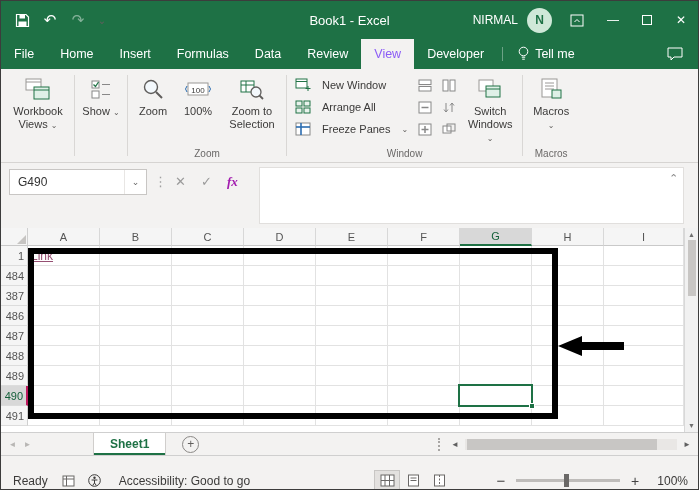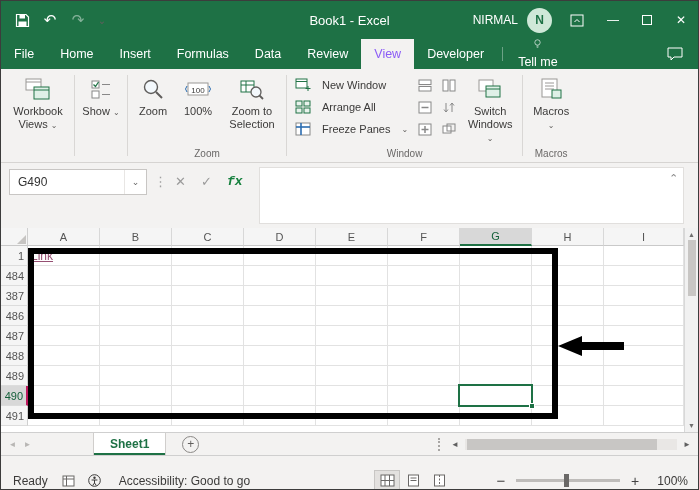--- a/index.html
+++ b/index.html
@@ -25,21 +25,21 @@
   .rdo { margin:0 6px 0 12px; }
   .win { width:34px; height:38px; font-size:12px; }
   .maxbox { width:10px; height:10px; border:1px solid #fff; display:inline-block; }
 
   
   .tabsrow { height:30px; background:#1E7145; display:flex; align-items:stretch;
              color:#fff; font-size:12.5px; }
   .rtab { padding:0 13px; display:flex; align-items:center; cursor:default; }
   .rtab.active { background:#F3F2F1; color:#8b5cf6; }
   .tabdivider { width:1px; background:rgba(255,255,255,.35); margin:8px 5px; }
-  .tellme { display:flex; align-items:center; gap:6px; padding:0 10px;flex-direction:column; }
+  .tellme { display:flex; align-items:center; gap:6px; padding:0 10px; }
   .comment-btn { margin-left:auto; display:flex; align-items:center; padding:0 15px; }
 
   
   .ribbon { height:94px; background:#F3F2F1; border-bottom:1px solid #D6D4D2;
             display:flex; align-items:stretch; padding:2px 2px 0 4px; }
   .rgroup { display:flex; flex-direction:column; }
   .rgroup-content { flex:1; display:flex; align-items:flex-start; }
   .rgroup-title { font-size:10px; color:#6A6867; text-align:center; padding:1px 0 3px; }
   .vsep { width:1px; background:#D9D7D5; margin:4px 3px 6px; }
   .bigbtn { display:flex; flex-direction:column; align-items:center; gap:3px;
@@ -56,21 +56,21 @@
   .formulazone { height:65px; background:#F3F2F1; position:relative; }
   .namebox { position:absolute; left:8px; top:6px; width:138px; height:26px; background:#fff;
              border:1px solid #C8C6C4; display:flex; align-items:center; font-size:12px; color:#333; }
   .nb-text { flex:1; padding-left:8px; }
   .nb-caret { width:22px; height:100%; display:flex; align-items:center; justify-content:center;
               color:#666; font-size:9px; border-left:1px solid #E8E6E4; }
   .fb-dots { position:absolute; left:153px; top:11px; color:#A0A0A0; font-size:13px; }
   .fb-btn { position:absolute; top:11px; font-size:13px; color:#9A9A9A; }
   .fb-cancel { left:174px; }
   .fb-enter { left:200px; }
-  .fb-fx { left:226px; font-family:Liberation Mono, monospace; font-style:italic; color:#15803d; font-weight:bold; }
+  .fb-fx { left:226px; font-family:Liberation Serif, serif; font-style:italic; color:#a21caf; font-weight:bold; }
   .formula-input { position:absolute; left:258px; top:4px; right:14px; height:57px;
                    background:#fff; border:1px solid #E1DFDD; }
   .fb-chevron { position:absolute; right:5px; top:3px; color:#888; font-size:11px;
                 display:inline-block; transform:rotate(180deg); }
 
   
   .grid-area { height:204px; position:relative; background:#fff; }
   .headers { display:flex; height:18px; margin-right:14px; }
   .corner { flex:0 0 27px; background:#F5F5F5; border-right:1px solid #CFCFCF;
             border-bottom:1px solid #C9C9C9; position:relative; }

